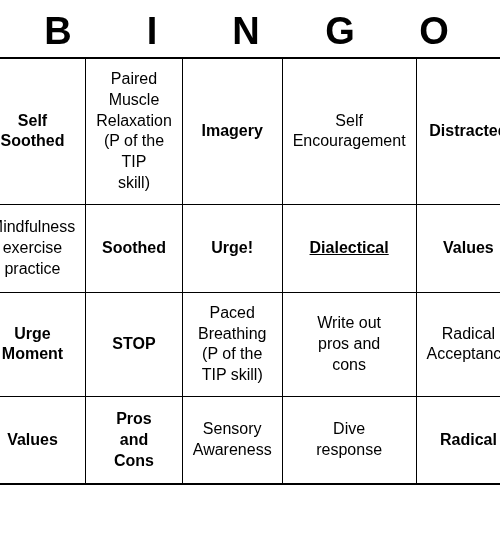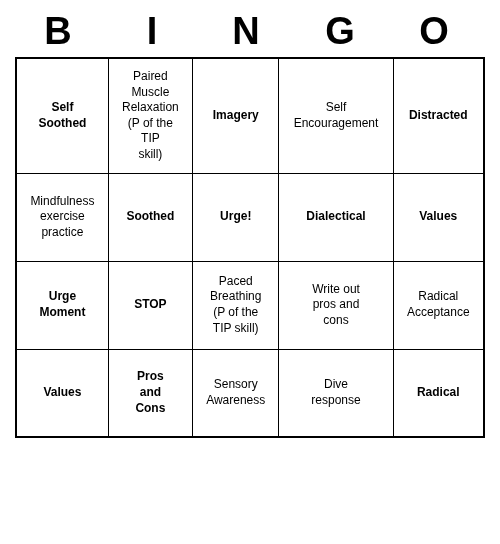--- a/index.html
+++ b/index.html
@@ -30,21 +30,21 @@
       border-collapse: collapse;
       width: 470px;
     }
     .bingo-grid td {
       border: 1.5px solid #000;
       width: 78px;
       height: 88px;
       text-align: center;
       vertical-align: middle;
       padding: 10px;
-      font-size: 12px;
+      font-size: 16px;
       line-height: 1.3;
     }
     .cell-large {
       font-size: 18px;
       font-weight: bold;
     }
     .cell-medium {
       font-size: 15px;
       font-weight: bold;
     }
@@ -85,21 +85,21 @@
         <td class="cell-small" style="white-space: pre-line;">Self
 Encouragement</td>
         <td class="cell-medium" style="white-space: pre-line; margin-top: 24px;">Distracted</td>
       </tr>
       <tr>
         <td class="cell-small" style="white-space: pre-line;">Mindfulness
 exercise
 practice</td>
         <td class="cell-medium" style="white-space: pre-line;">Soothed</td>
         <td class="free-cell" style="white-space: pre-line;">Urge!</td>
-        <td class="cell-medium" style="white-space: pre-line;">Dialectical</td>
+        <td class="cell-medium" style="white-space: pre-line; text-decoration: underline;">Dialectical</td>
         <td class="cell-medium" style="white-space: pre-line;">Values</td>
       </tr>
       <tr>
         <td class="cell-large" style="white-space: pre-line;">Urge
 Moment</td>
         <td class="cell-large" style="white-space: pre-line;">STOP</td>
         <td class="cell-small" style="white-space: pre-line;">Paced
 Breathing
 (P of the
 TIP skill)</td>

